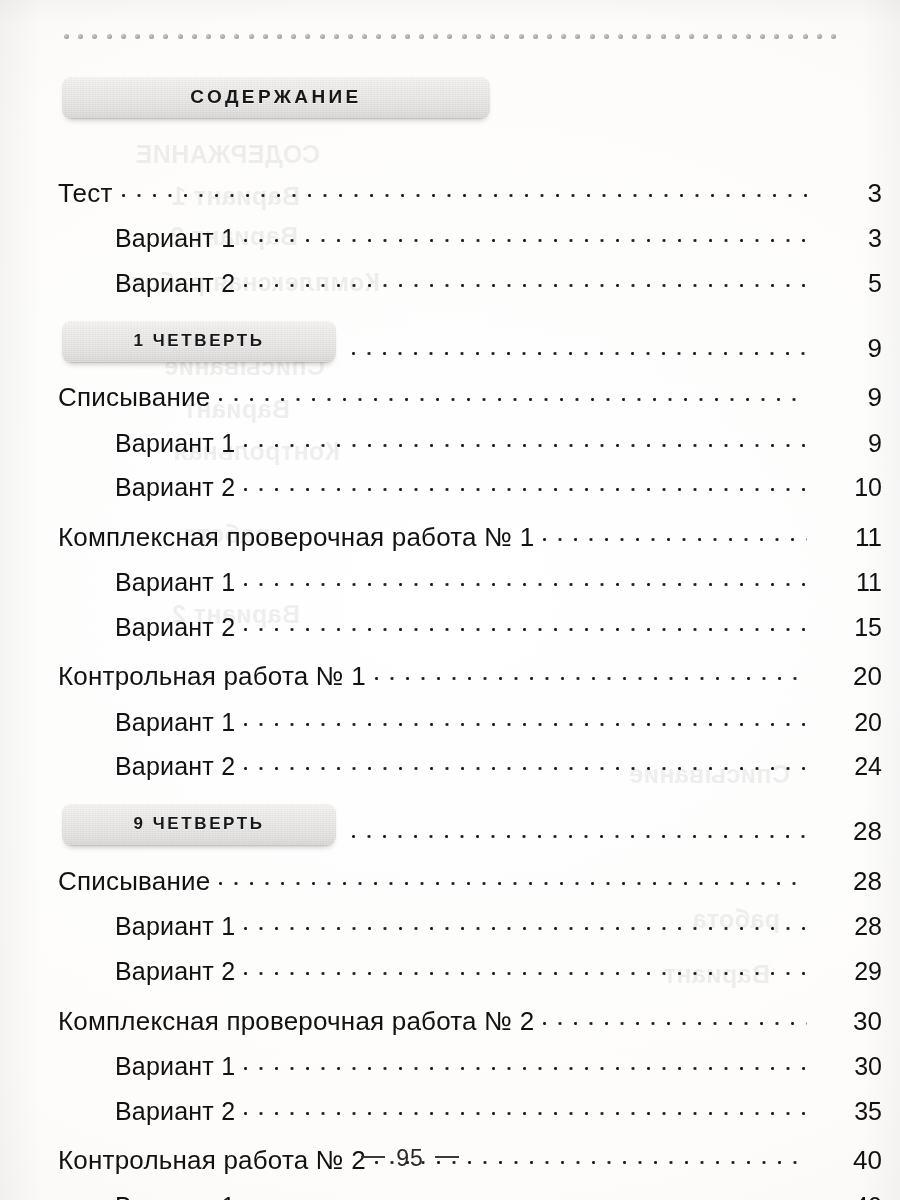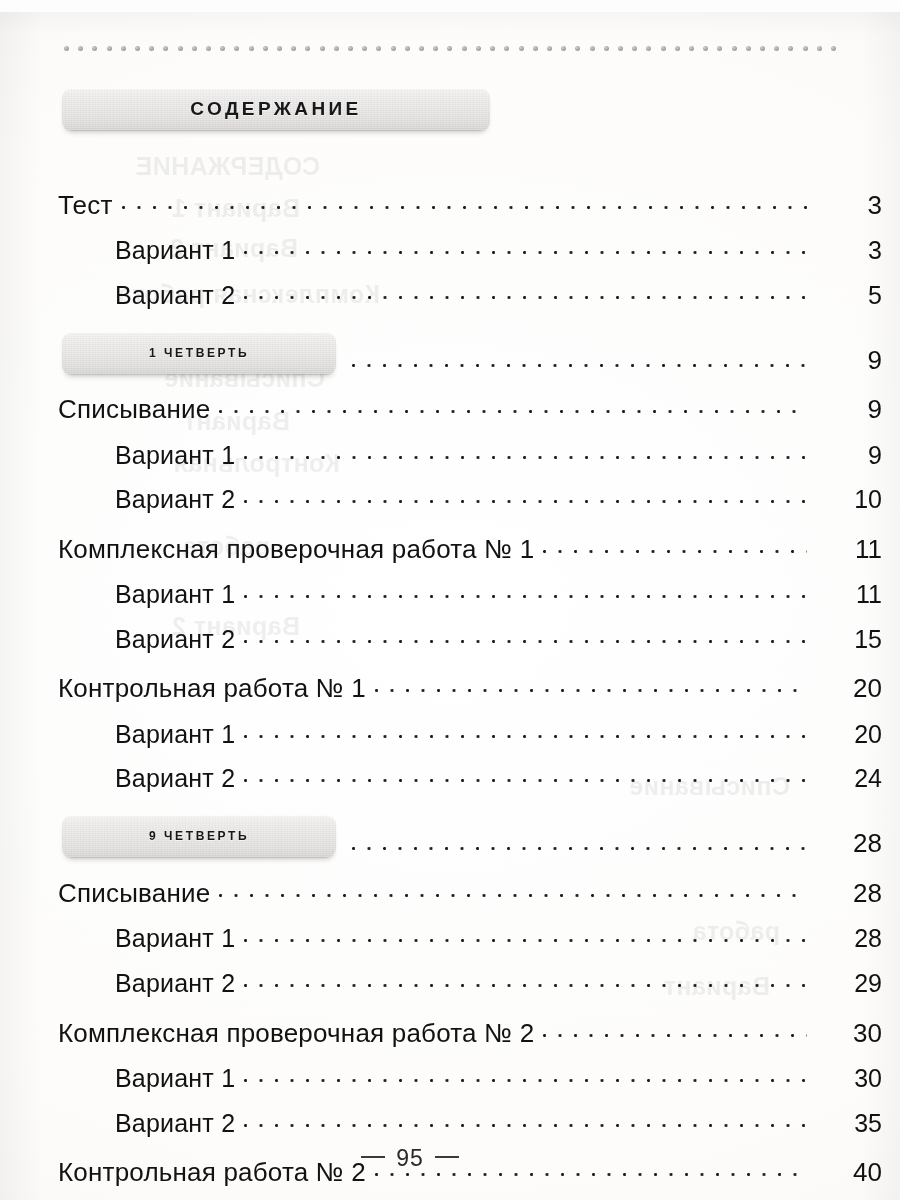--- a/index.html
+++ b/index.html
@@ -16,21 +16,20 @@
     color: #141414;
     background: #fdfdfd;
   }
 
   
   #page {
     position: absolute;
     inset: 0;
     background:
       radial-gradient(ellipse 120% 70% at 50% 50%, #ffffff 0%, #fdfcfb 70%, #f6f5f3 100%);
-    margin-top: 12px;
   }
   
   #grain {
     position: absolute;
     inset: 0;
     pointer-events: none;
     opacity: .30;
     background-image:
       repeating-linear-gradient(0deg, rgba(0,0,0,.012) 0 1px, rgba(0,0,0,0) 1px 3px),
       repeating-linear-gradient(90deg, rgba(0,0,0,.010) 0 1px, rgba(0,0,0,0) 1px 4px);
@@ -134,21 +133,21 @@
   }
   #banner-contents .btext {
     font-size: 19px;
     letter-spacing: 3.4px;
   }
 
   .banner-quarter {
     width: 274px;
   }
   .banner-quarter .btext {
-    font-size: 12px;
+    font-size: 17px;
     letter-spacing: 2.6px;
   }
 
   
   .quarter-row {
     position: relative;
     display: flex;
     align-items: flex-end;
   }
   .quarter-row .qleader {

